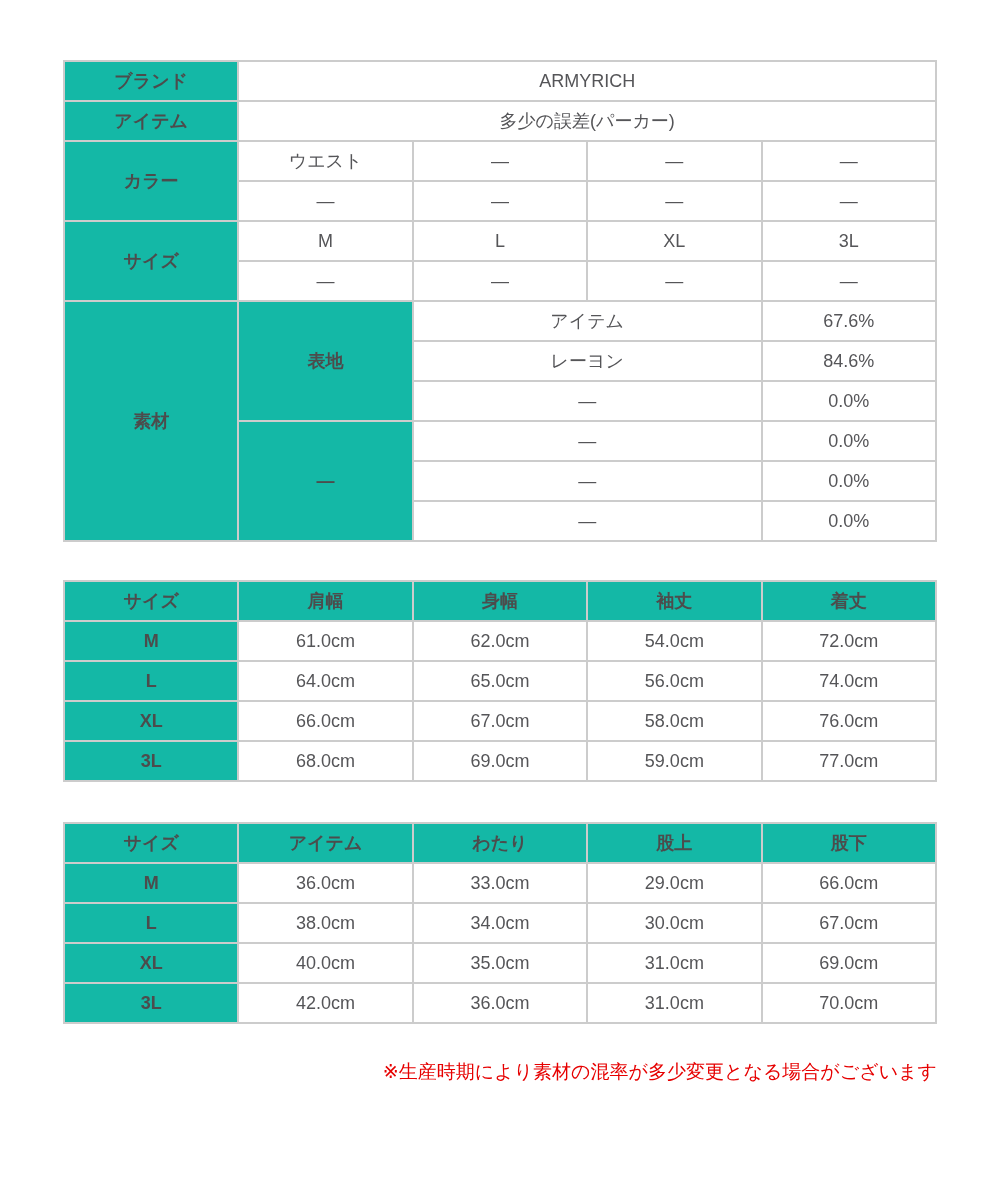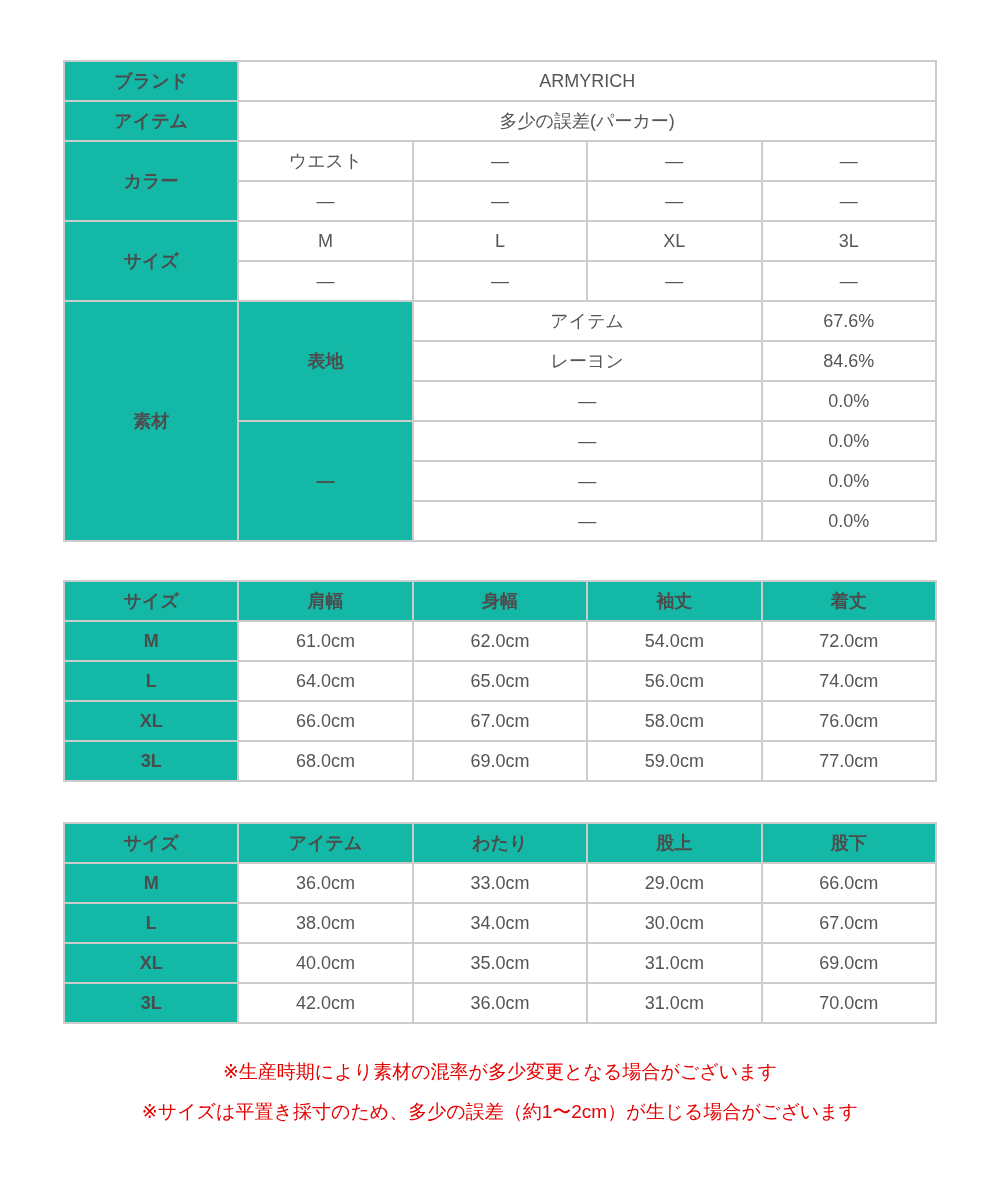--- a/index.html
+++ b/index.html
@@ -37,21 +37,21 @@
     font-weight:normal;
   }
   .spec-table{margin-top:0;}
   .size-table-top{margin-top:38px;}
   .size-table-bottom{margin-top:40px;}
   .notes{margin-top:28px;}
   .note{
     color:#e60000;
     font-size:19px;
     line-height:40px;
-    text-align:center;
+    text-align:right;
     white-space:nowrap;
   }
 </style>
 </head>
 <body>
 
 <div class="page">
 
   <table class="spec-table">
     <colgroup>
@@ -215,16 +215,15 @@
         <td>42.0cm</td>
         <td>36.0cm</td>
         <td>31.0cm</td>
         <td>70.0cm</td>
       </tr>
     </tbody>
   </table>
 
   <div class="notes">
     <div class="note">※生産時期により素材の混率が多少変更となる場合がございます</div>
-    <div class="note">※サイズは平置き採寸のため、多少の誤差（約1〜2cm）が生じる場合がございます</div>
   </div>
 
 </div>
 
 </body></html>

